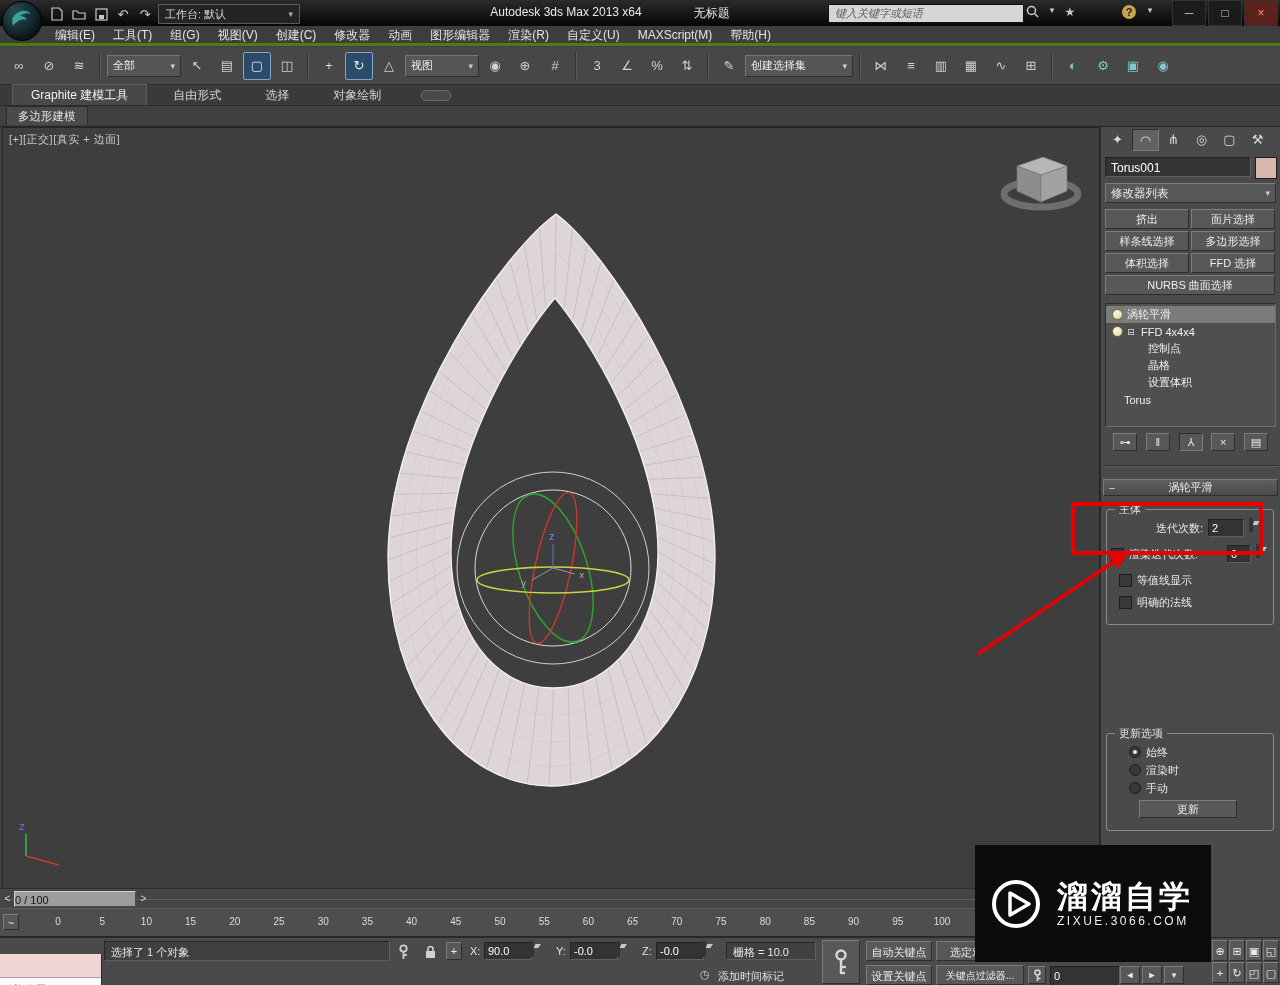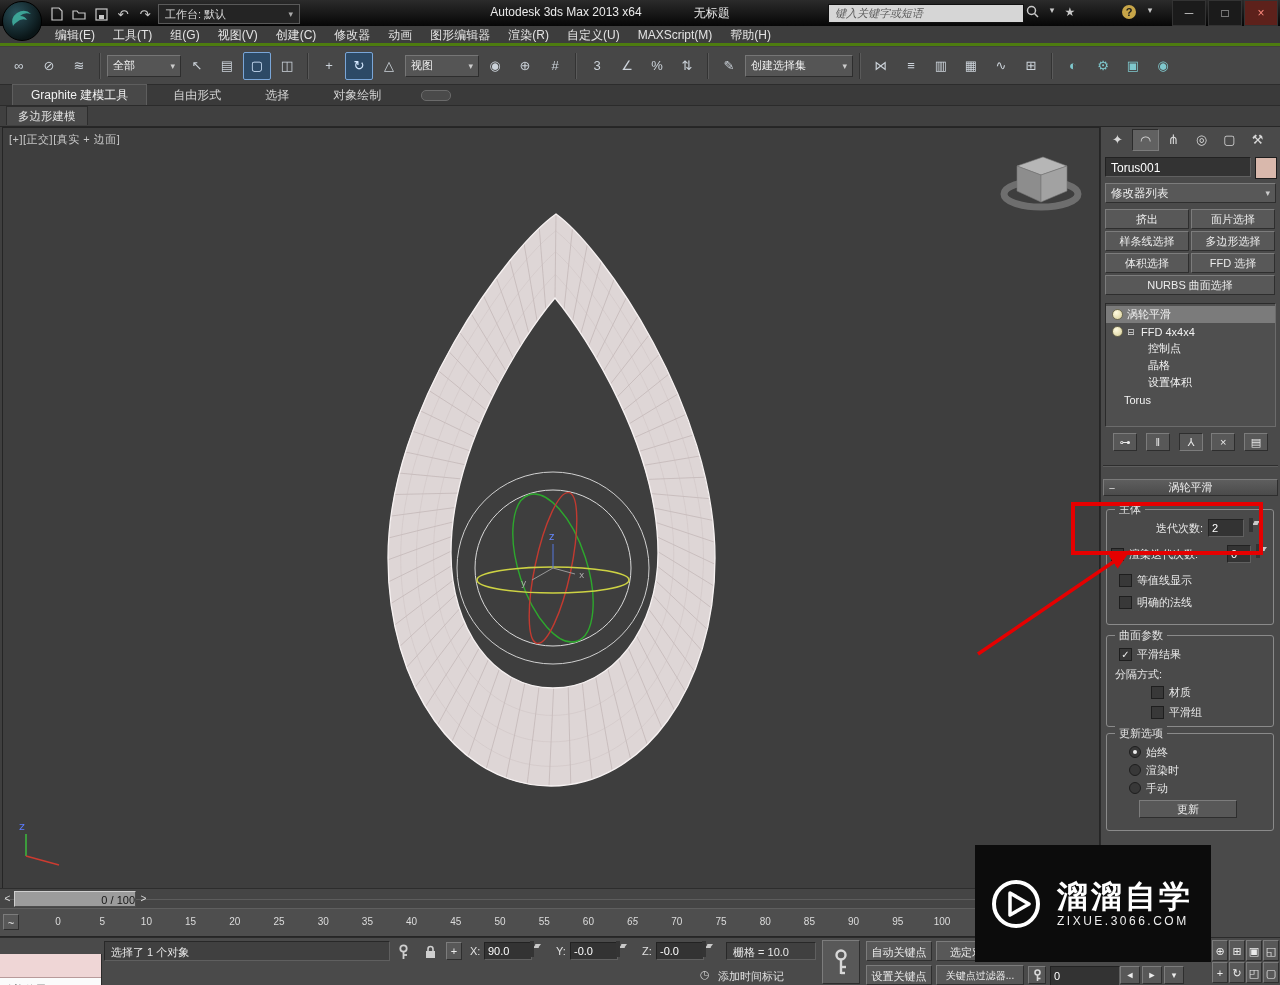--- a/index.html
+++ b/index.html
@@ -129,21 +129,21 @@
                    border-top:4px solid #c9c9c9;border-bottom:none}
   
   #tl-slider{position:absolute;left:0;top:888px;width:1100px;height:20px;background:#454545;
              border-top:1px solid #2d2d2d;box-sizing:border-box}
   #tl-slider::before{content:"";position:absolute;left:4px;right:6px;top:10px;height:1px;
                      background:#5d5d5d}
   #tl-prev,#tl-next{position:absolute;top:2px;width:11px;height:15px;line-height:15px;
                     text-align:center;font-size:10px;color:#ddd}
   #tl-handle{position:absolute;left:14px;top:2px;width:122px;height:16px;line-height:16px;
              background:#9c9c9c;border:1px solid;border-color:#cfcfcf #4c4c4c #4c4c4c #cfcfcf;
-             color:#161616;font-size:11px;text-align:right;box-sizing:border-box}
+             color:#161616;font-size:11px;text-align:left;box-sizing:border-box}
   #ruler{position:absolute;left:0;top:908px;width:1100px;height:29px;background:#4e4e4e;
          border-top:1px solid #5f5f5f;border-bottom:1px solid #262626;box-sizing:border-box}
   .tick{position:absolute;top:7px;transform:translateX(-50%);font-size:10px;color:#dcdcdc}
   #mini-curve{position:absolute;left:3px;top:5px;width:16px;height:16px;line-height:16px}
   
   #status-bar{position:absolute;left:0;top:937px;width:1280px;height:48px;background:#4a4a4a;
               border-top:1px solid #2b2b2b;box-sizing:border-box}
   #mxs-mini{position:absolute;left:0;top:16px;width:101px;height:47px;border-right:1px solid #2b2b2b}
   #mxs-pink{height:23px;background:#efd6d6;border-bottom:1px solid #b89a9a}
   #mxs-white{height:23px;background:#fbfbfb;color:#1c1c1c;font-size:10.5px;line-height:23px;
@@ -470,38 +470,20 @@
     <div class="cprow" style="left:12px;top:62px">
       <span class="cb"></span>
       <span>等值线显示</span>
     </div>
     <div class="cprow" style="left:12px;top:84px">
       <span class="cb"></span>
       <span>明确的法线</span>
     </div>
   </div>
 
-  <div class="grp" style="left:5px;top:508px;width:166px;height:90px">
-    <span class="gtitle">曲面参数</span>
-    <div class="cprow" style="left:12px;top:10px">
-      <span class="cb checked"></span>
-      <span>平滑结果</span>
-    </div>
-    <div class="cprow" style="left:8px;top:30px">
-      <span>分隔方式:</span>
-    </div>
-    <div class="cprow" style="left:44px;top:48px">
-      <span class="cb"></span>
-      <span>材质</span>
-    </div>
-    <div class="cprow" style="left:44px;top:68px">
-      <span class="cb"></span>
-      <span>平滑组</span>
-    </div>
-  </div>
 
   <div class="grp" style="left:5px;top:606px;width:166px;height:96px">
     <span class="gtitle">更新选项</span>
     <div class="cprow" style="left:22px;top:10px">
       <span class="radio sel"></span>
       <span>始终</span>
     </div>
     <div class="cprow" style="left:22px;top:28px">
       <span class="radio"></span>
       <span>渲染时</span>

